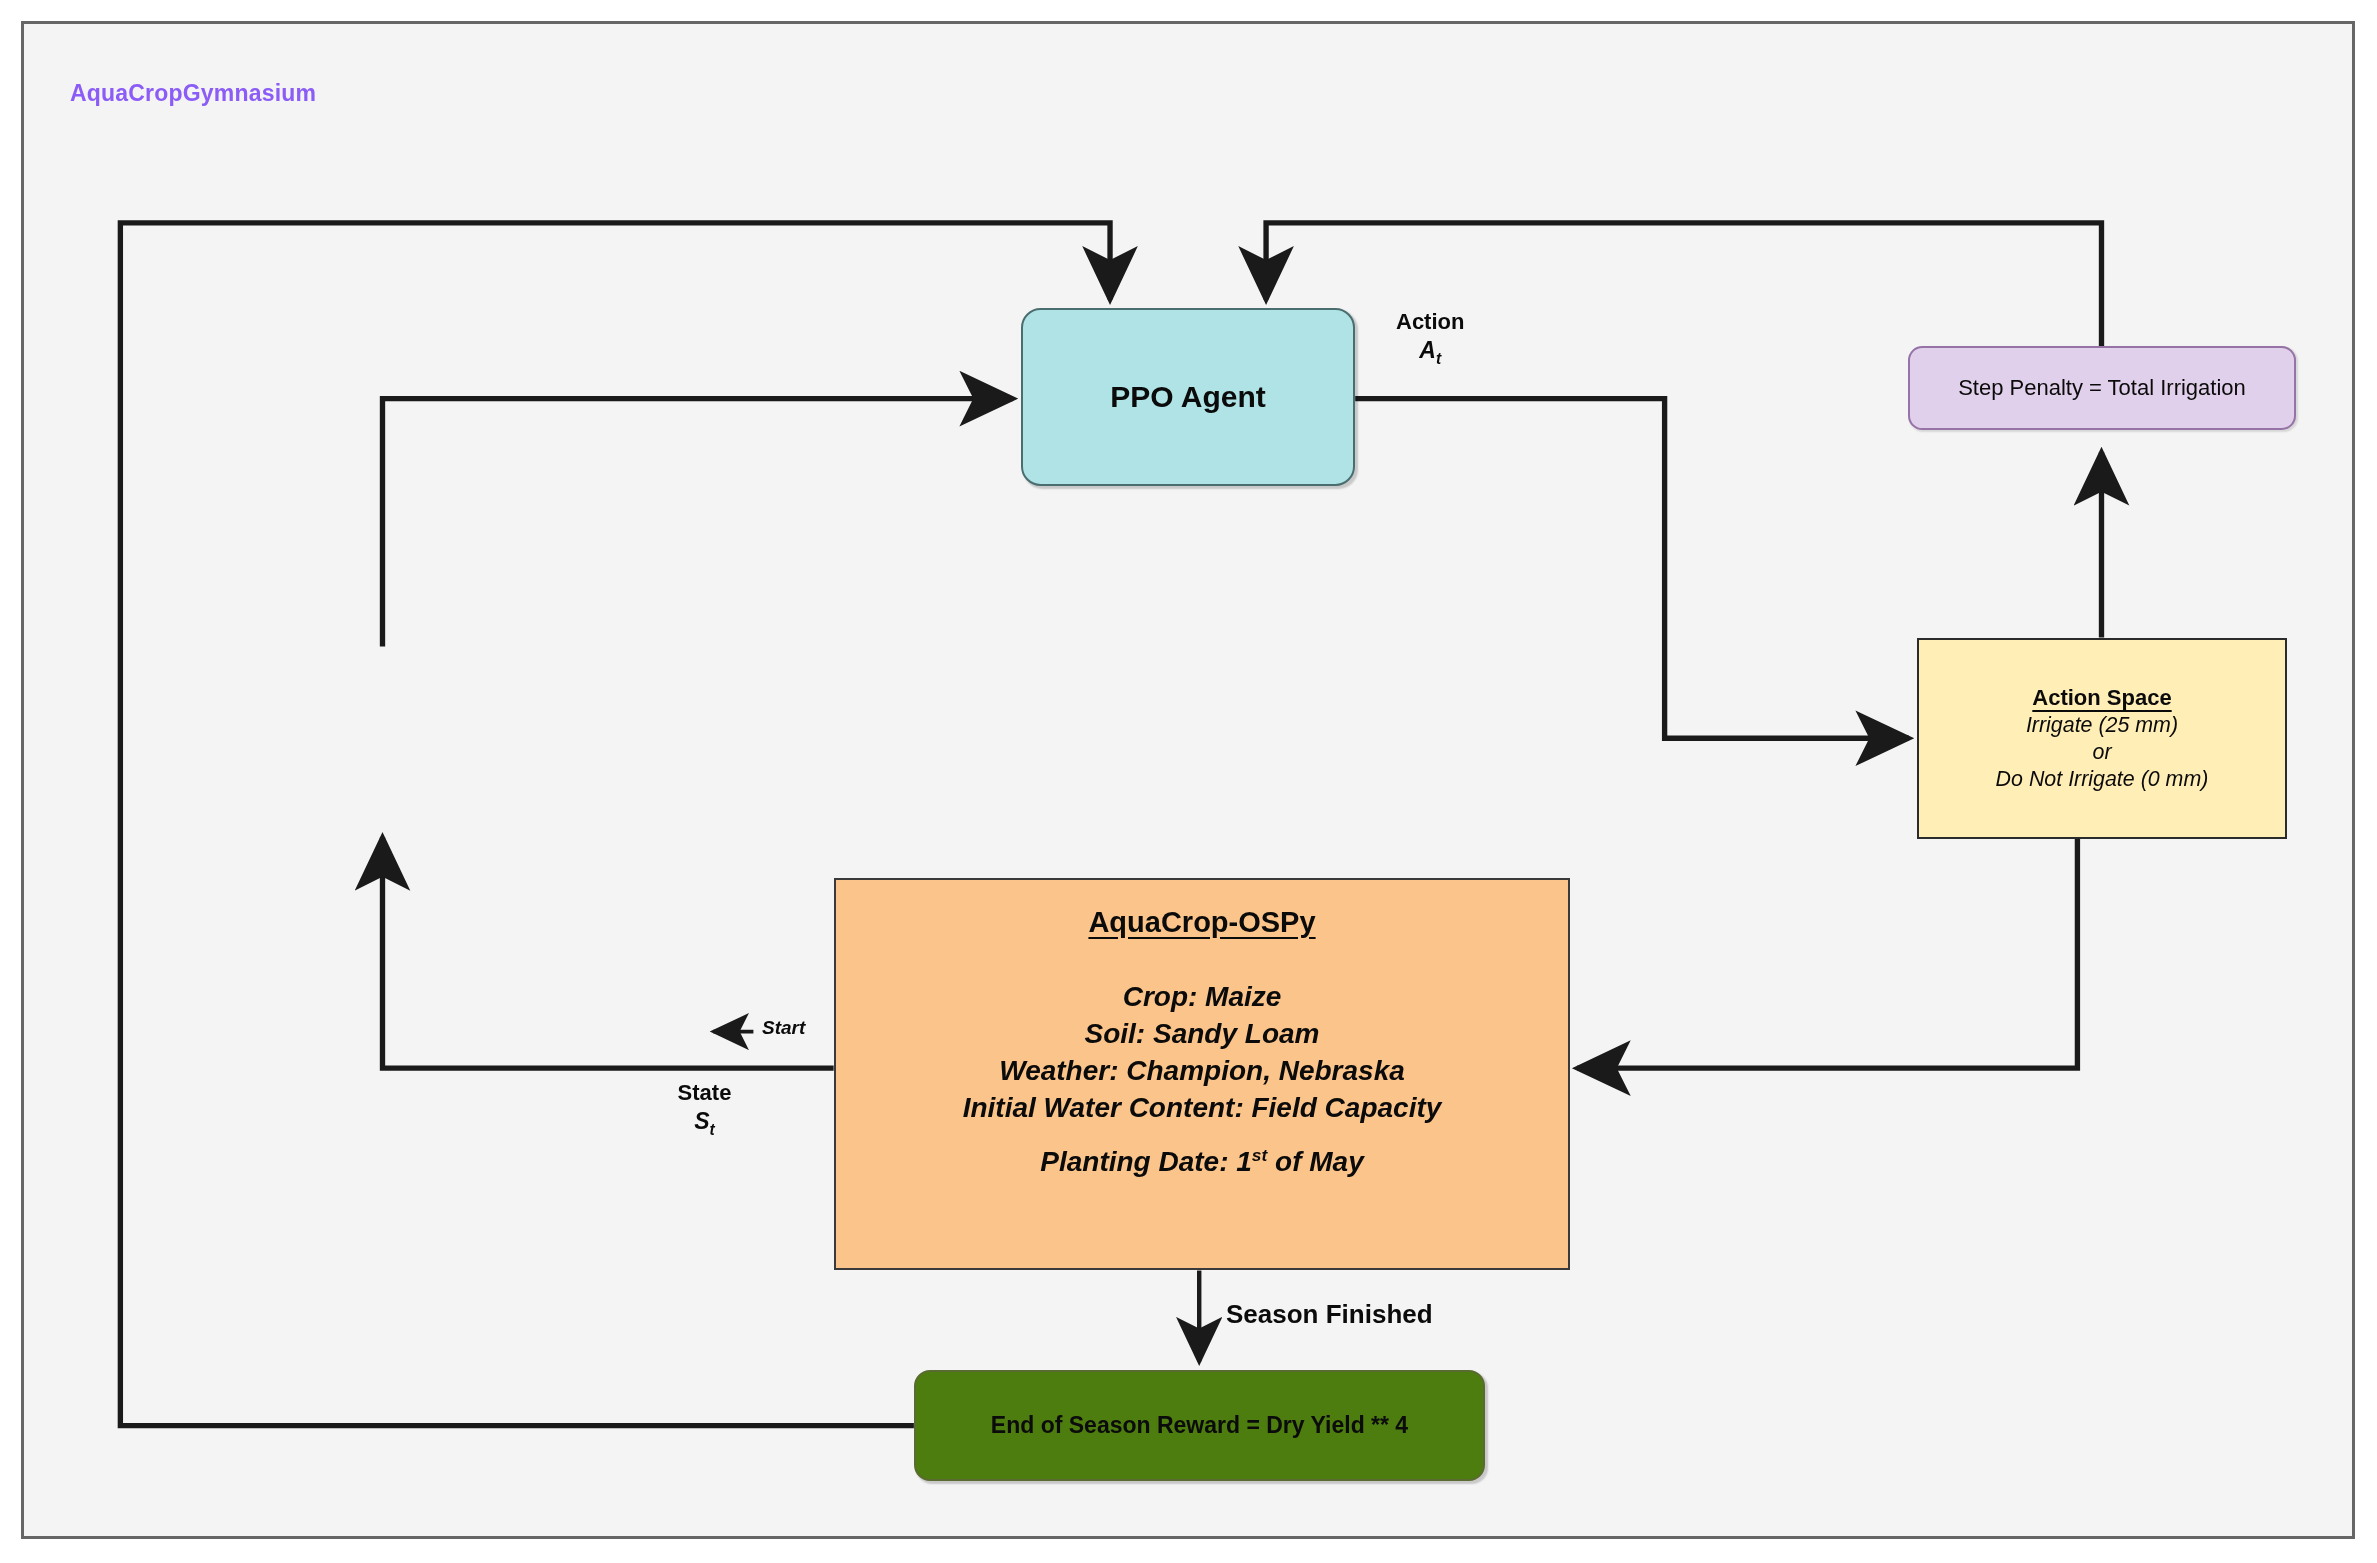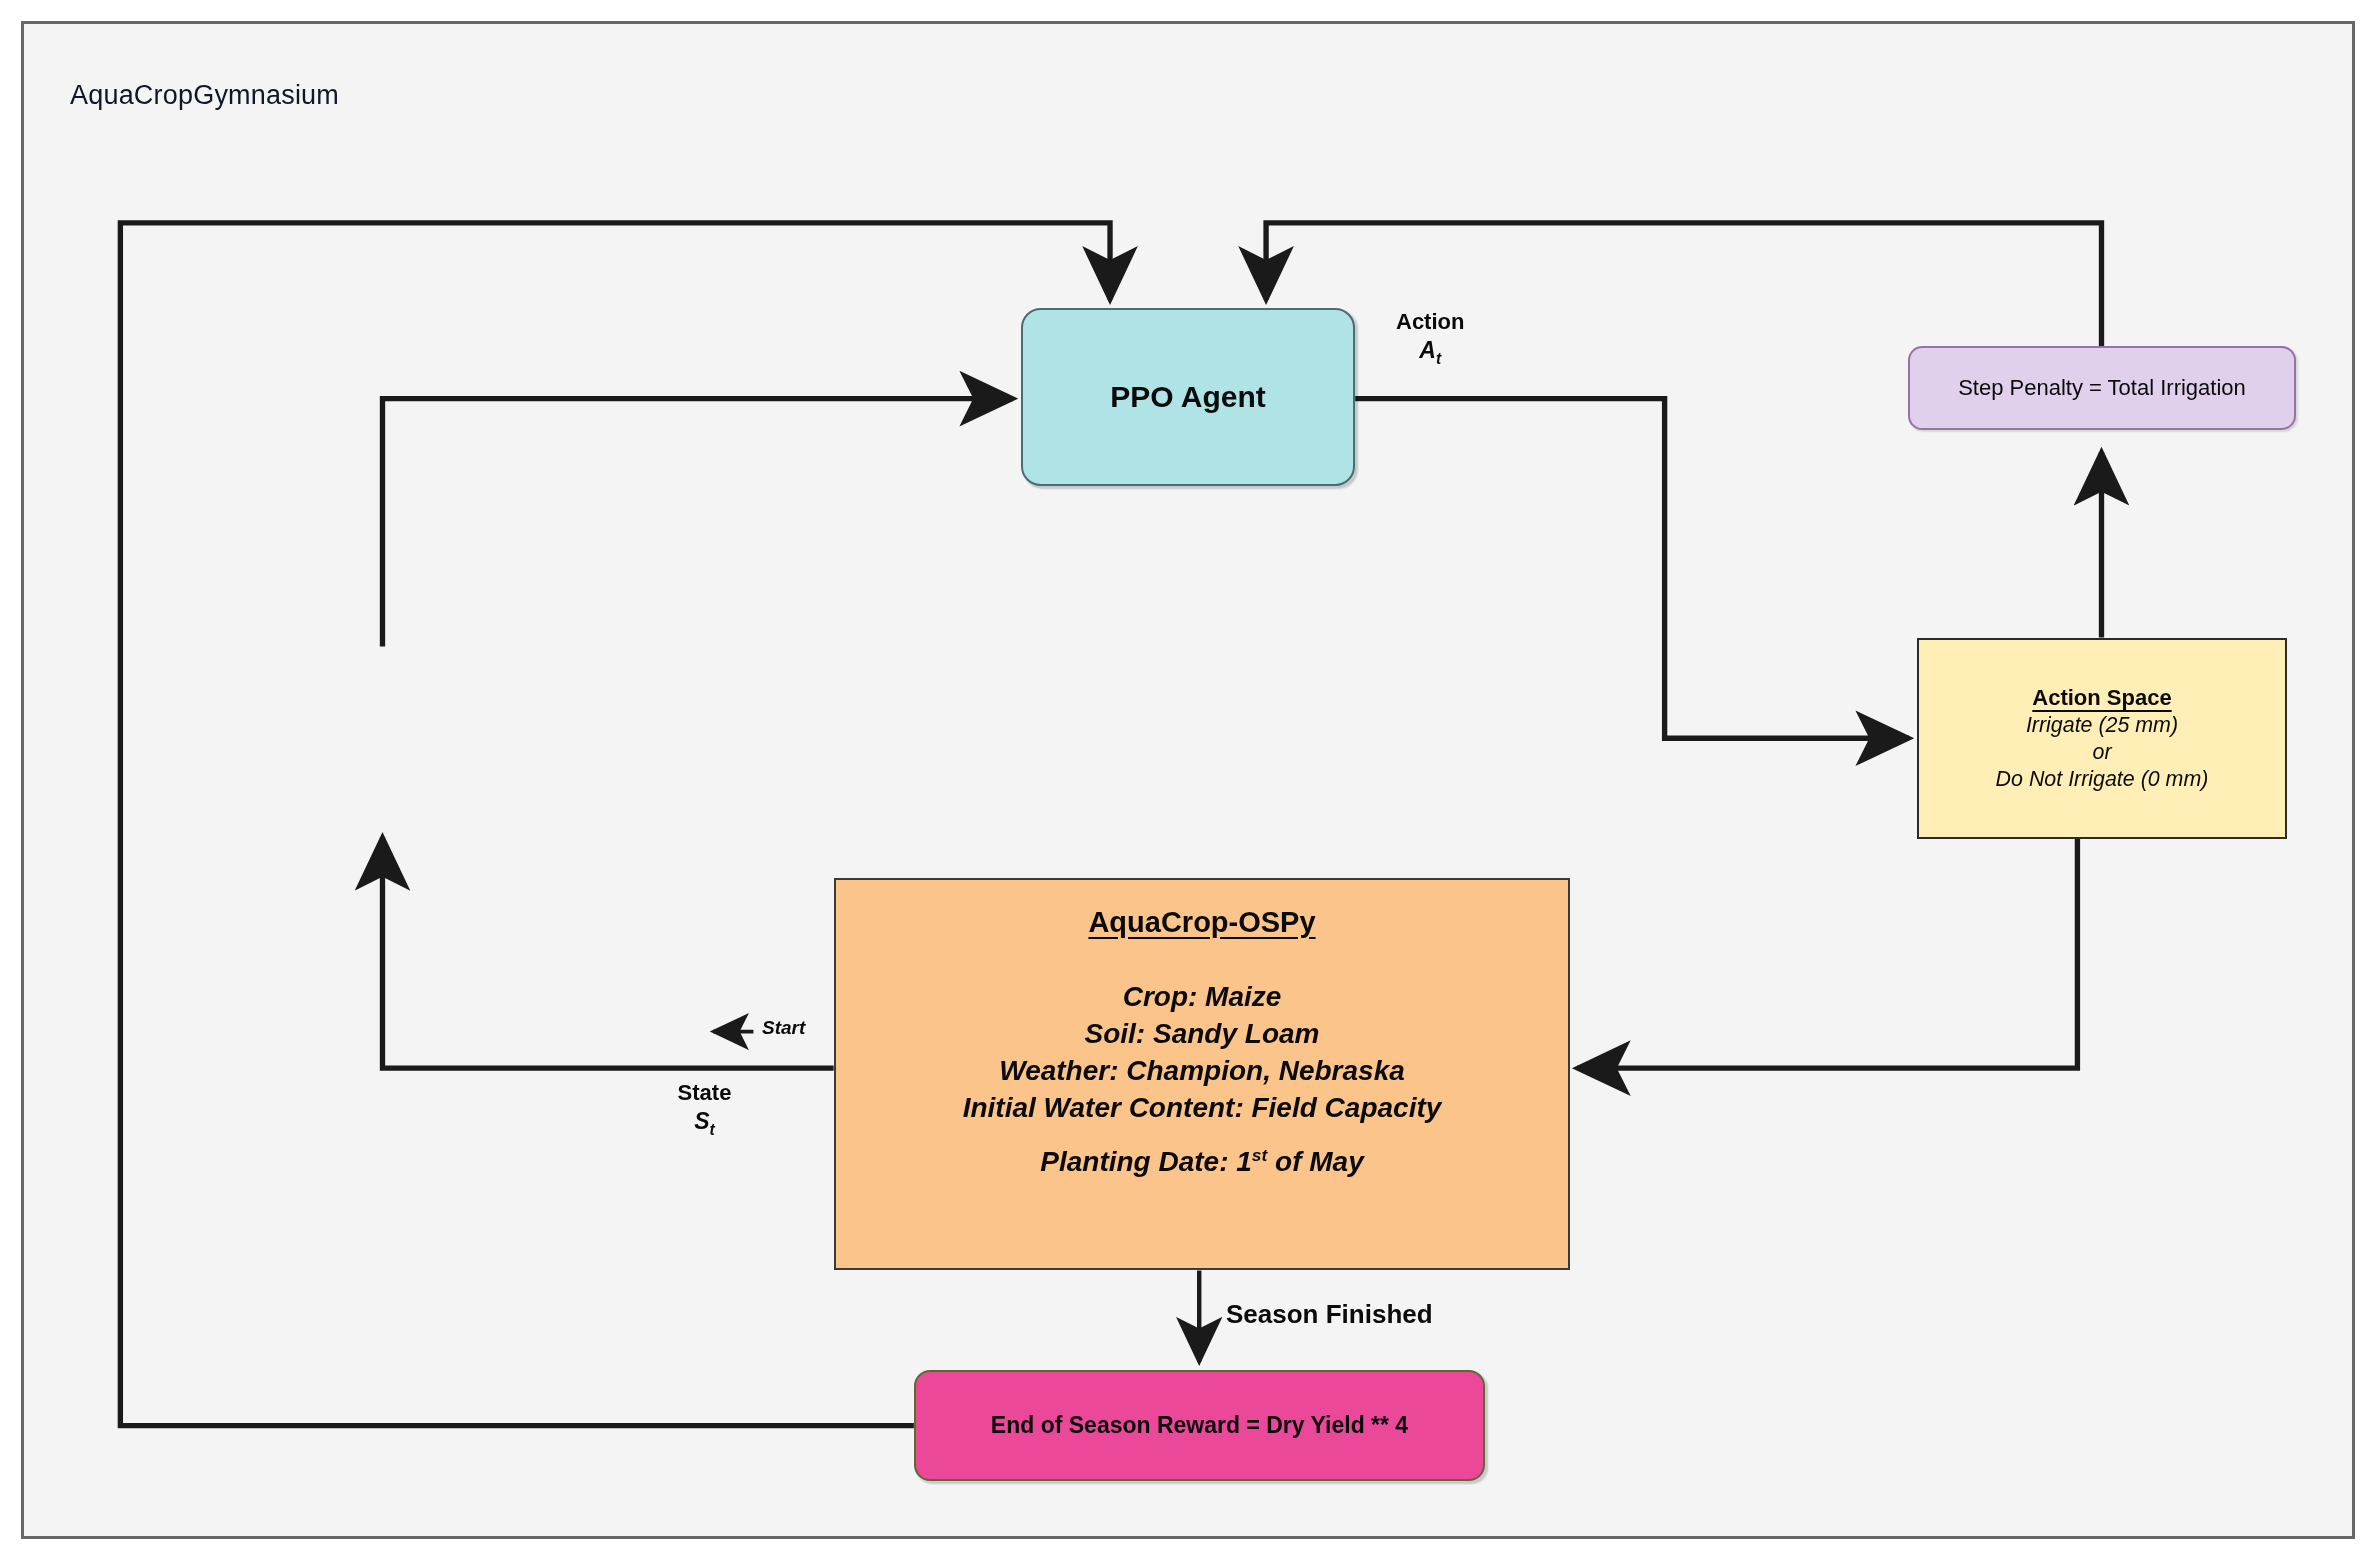--- a/index.html
+++ b/index.html
@@ -6,21 +6,21 @@
   body{font-family:"Liberation Sans",sans-serif;}
   #canvas{position:relative;width:2377px;height:1563px;background:#ffffff;overflow:hidden;}
 
   
   #frame{
     position:absolute;left:20.5px;top:20.5px;width:2334px;height:1518px;
     background:#f4f4f4;border:3.6px solid #666666;box-sizing:border-box;
   }
   #frame-title{
     position:absolute;left:70px;top:80px;
-    font-size:27px;font-weight:normal;color:#0f172a;letter-spacing:0.2px;
+    font-size:23px;font-weight:bold;color:#8b5cf6;letter-spacing:0.2px;
   }
 
   
   .node{
     position:absolute;box-sizing:border-box;
     display:flex;flex-direction:column;align-items:center;justify-content:center;
     text-align:center;color:#0b0b0b;
   }
   .sq{border:2.7px solid #3a3a3a;}
   .rnd{border:2.7px solid #3a3a3a;border-radius:19.6px;box-shadow:2.7px 2.7px 1.8px rgba(0,0,0,0.18);}
@@ -54,21 +54,21 @@
   #aquacrop{
     left:834px;top:878px;width:736px;height:392px;
     background:#fbc48a;border-color:#3a3a3a;
     font-size:28px;line-height:1.33;justify-content:flex-start;padding-top:23px;
   }
   #aquacrop .ttl-u{font-size:29px;margin-bottom:36px;}
   #aquacrop .spec{font-style:italic;font-weight:bold;}
   #aquacrop .planting{margin-top:16px;}
   #reward{
     left:914px;top:1370px;width:571px;height:111px;
-    background:#ec4899;border-color:#5a6b31;border-radius:16px;
+    background:#4d7c0f;border-color:#5a6b31;border-radius:16px;
     font-size:23px;font-weight:bold;box-shadow:2.7px 2.7px 1.8px rgba(0,0,0,0.18);
   }
 
   
   .elabel{position:absolute;color:#0b0b0b;text-align:center;}
   #label-action{left:1396px;top:308px;font-size:22px;font-weight:bold;line-height:1.25;}
   #label-action .sym{font-weight:bold;font-style:italic;font-size:23px;}
   #label-state{left:651px;top:1079px;font-size:22px;font-weight:bold;line-height:1.25;text-align:center;width:107px;}
   #label-state .sym{font-weight:bold;font-style:italic;font-size:23px;}
   #label-start{left:762px;top:1017px;font-size:19px;font-style:italic;font-weight:bold;}

